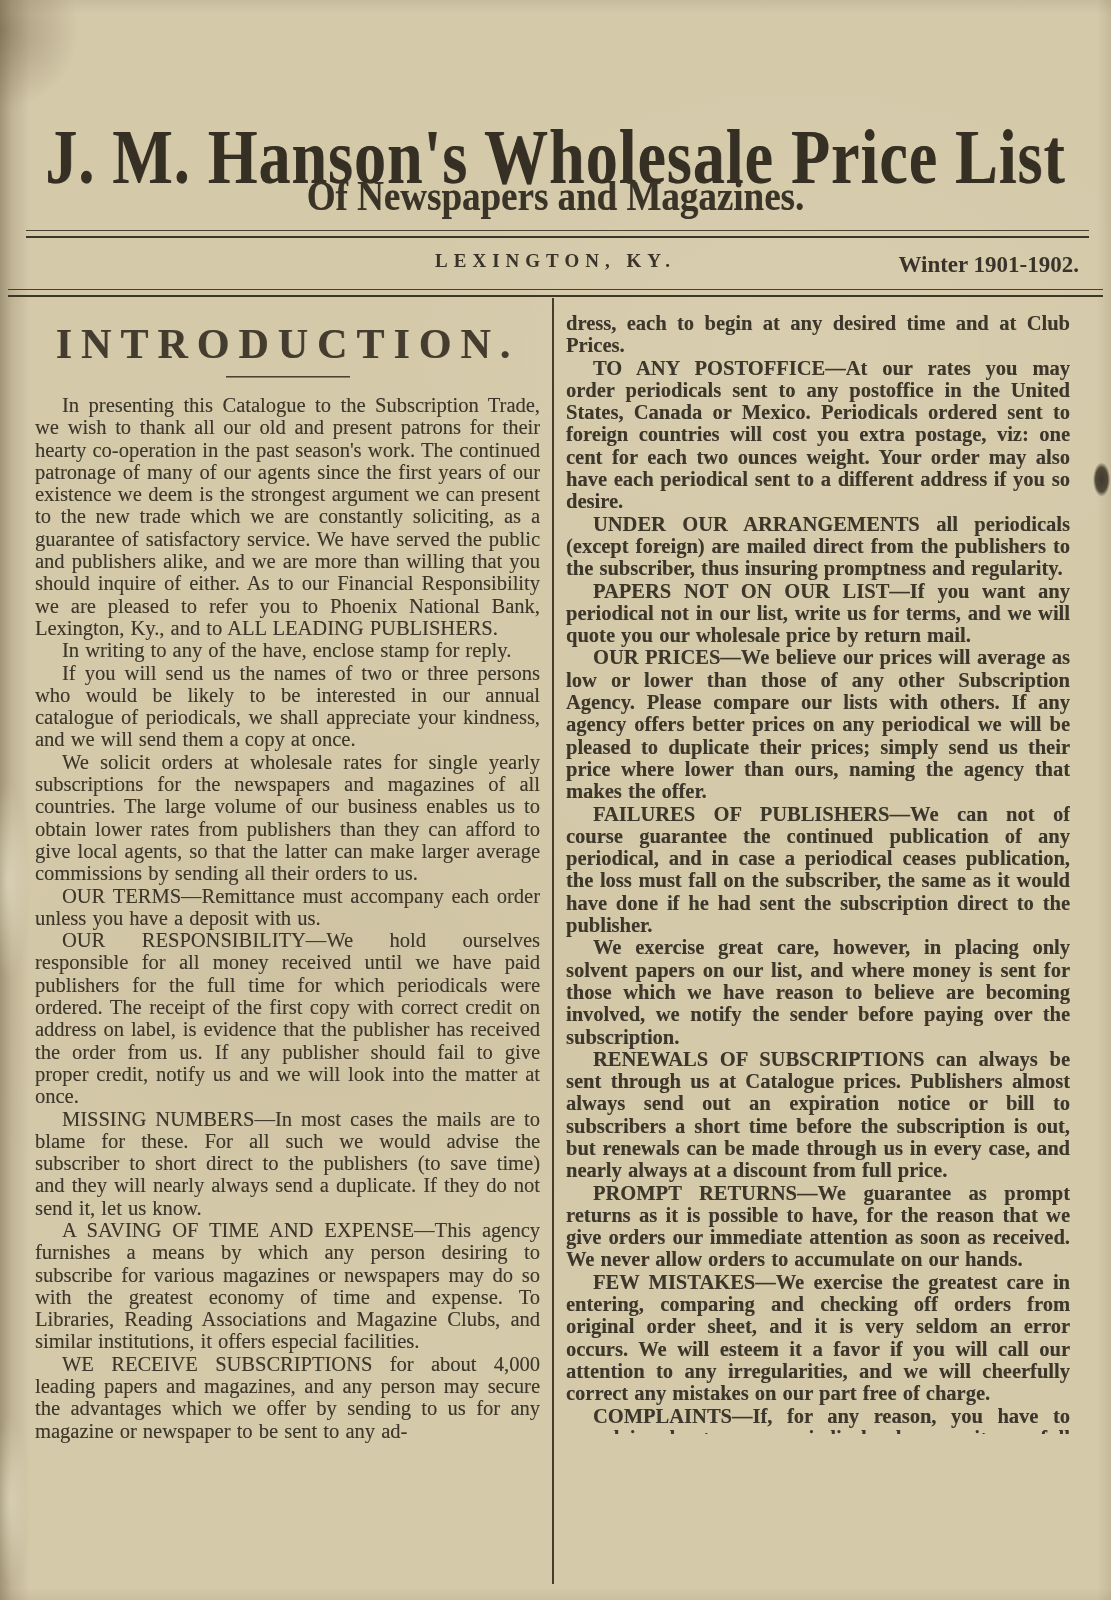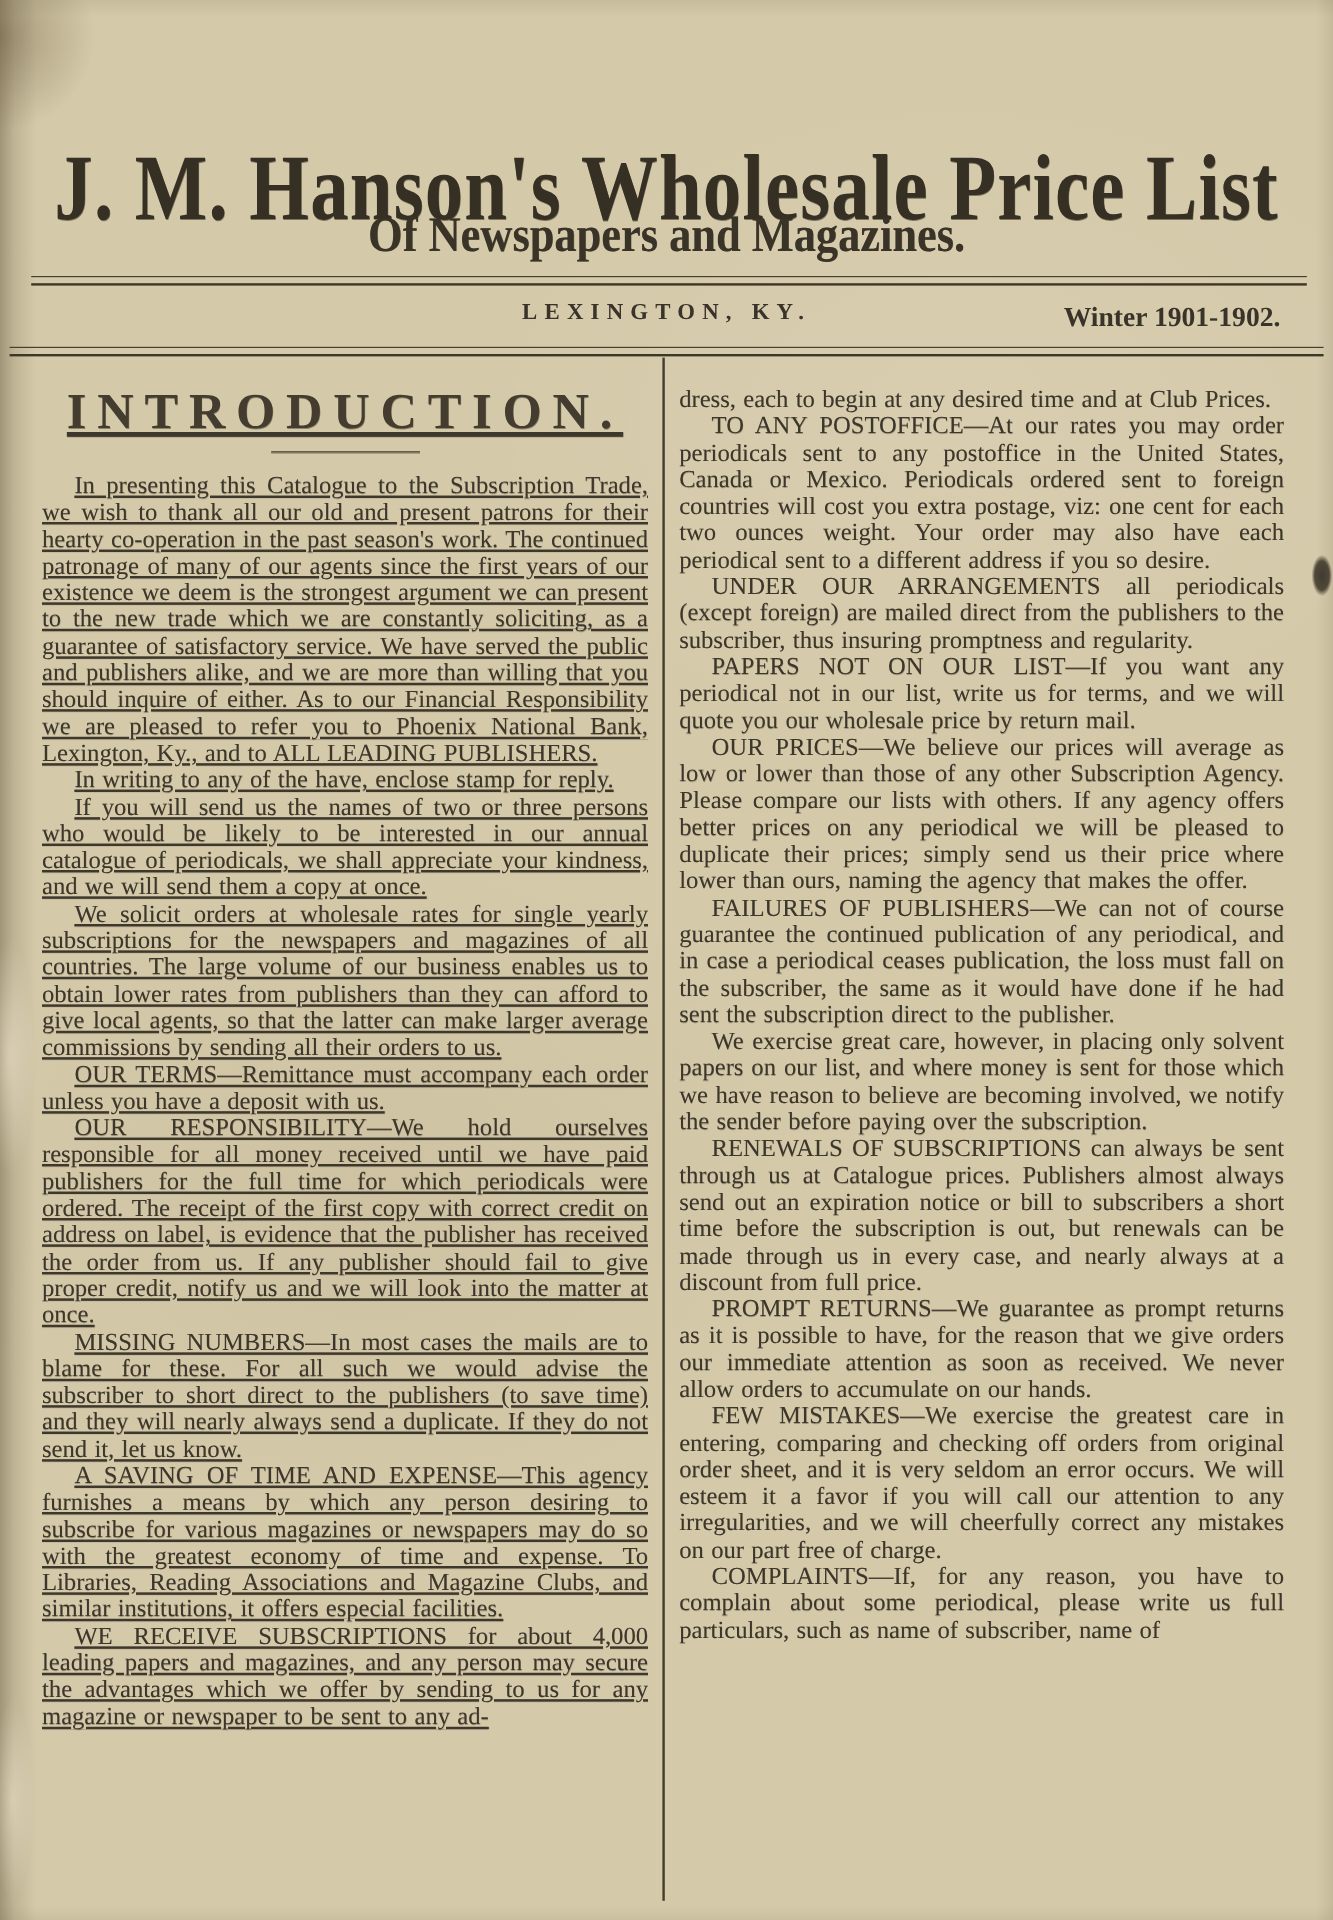--- a/index.html
+++ b/index.html
@@ -53,34 +53,34 @@
   .rule-1 { top: 230px; }
   .rule-2 { top: 289px; left: 8px; right: 8px; }
   .place-row { position: absolute; top: 248px; left: 0; width: 1111px; height: 40px; }
   .place {
     position: absolute; top: 2px; left: 0; width: 1111px;
     text-align: center;
     font-size: 19px; font-weight: bold; letter-spacing: 6px;
     color: #3a332a;
   }
   .edition {
-    position: absolute; top: 4px; right: 44px;
+    position: absolute; top: 4px; right: 32px;
     font-size: 23px; font-weight: bold;
     color: #3a332a;
   }
 
   
   .columns { position: absolute; top: 298px; left: 0; width: 1111px; height: 1302px; }
   .column-divider {
     position: absolute; left: 552px; top: 0px; width: 2px; height: 1286px;
     background: #443d2e;
   }
   .col { position: absolute; top: 0; overflow: hidden; }
-  .col-left  { left: 35px;  width: 505px; height: 1280px; text-decoration: underline; }
-  .col-right { left: 566px; width: 504px; height: 1136px; padding-top: 24px; box-sizing: border-box; }
+  .col-left  { left: 35px;  width: 505px; height: 1280px; }
+  .col-right { left: 566px; width: 504px; height: 1136px; padding-top: 14px; box-sizing: border-box; font-weight: bold; }
 
   .section-heading {
     margin: 22px 0 8px 0;
     text-align: center;
     font-size: 42px; font-weight: bold;
     letter-spacing: 9px;
     color: #443d2f;
     text-shadow: 0.4px 0.4px 0.3px rgba(60,52,40,0.45);
   }
   .heading-rule {

